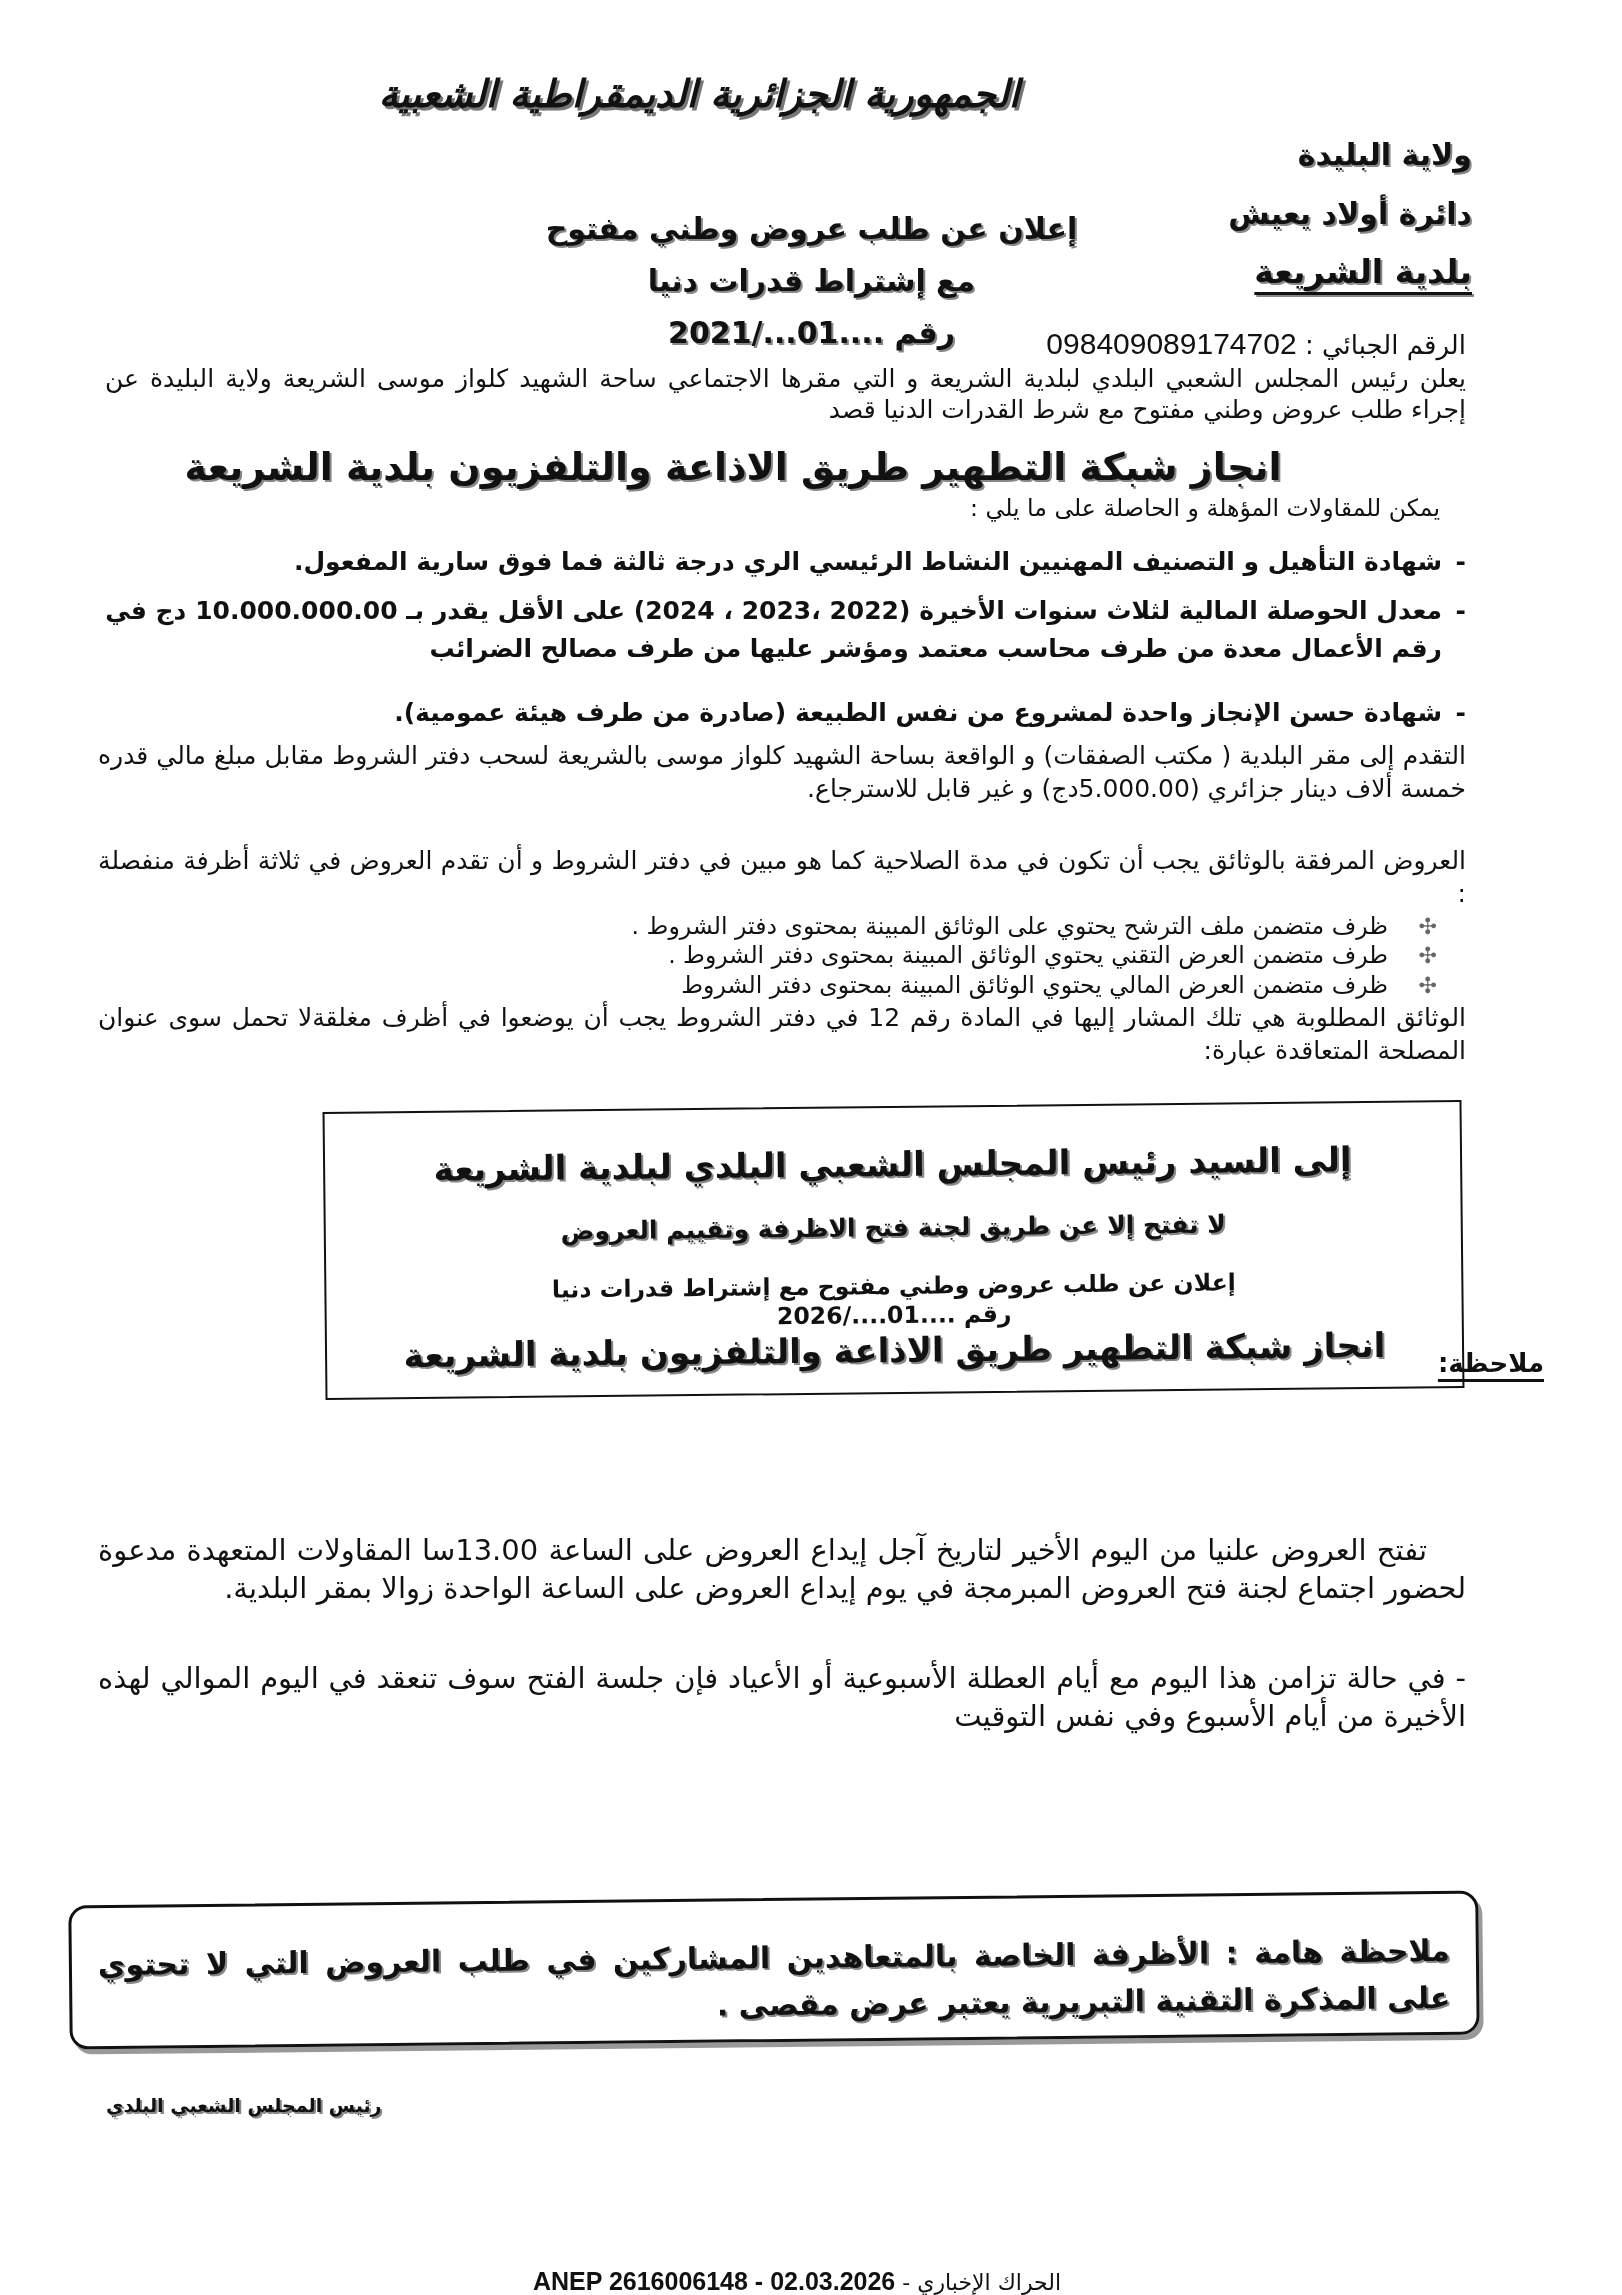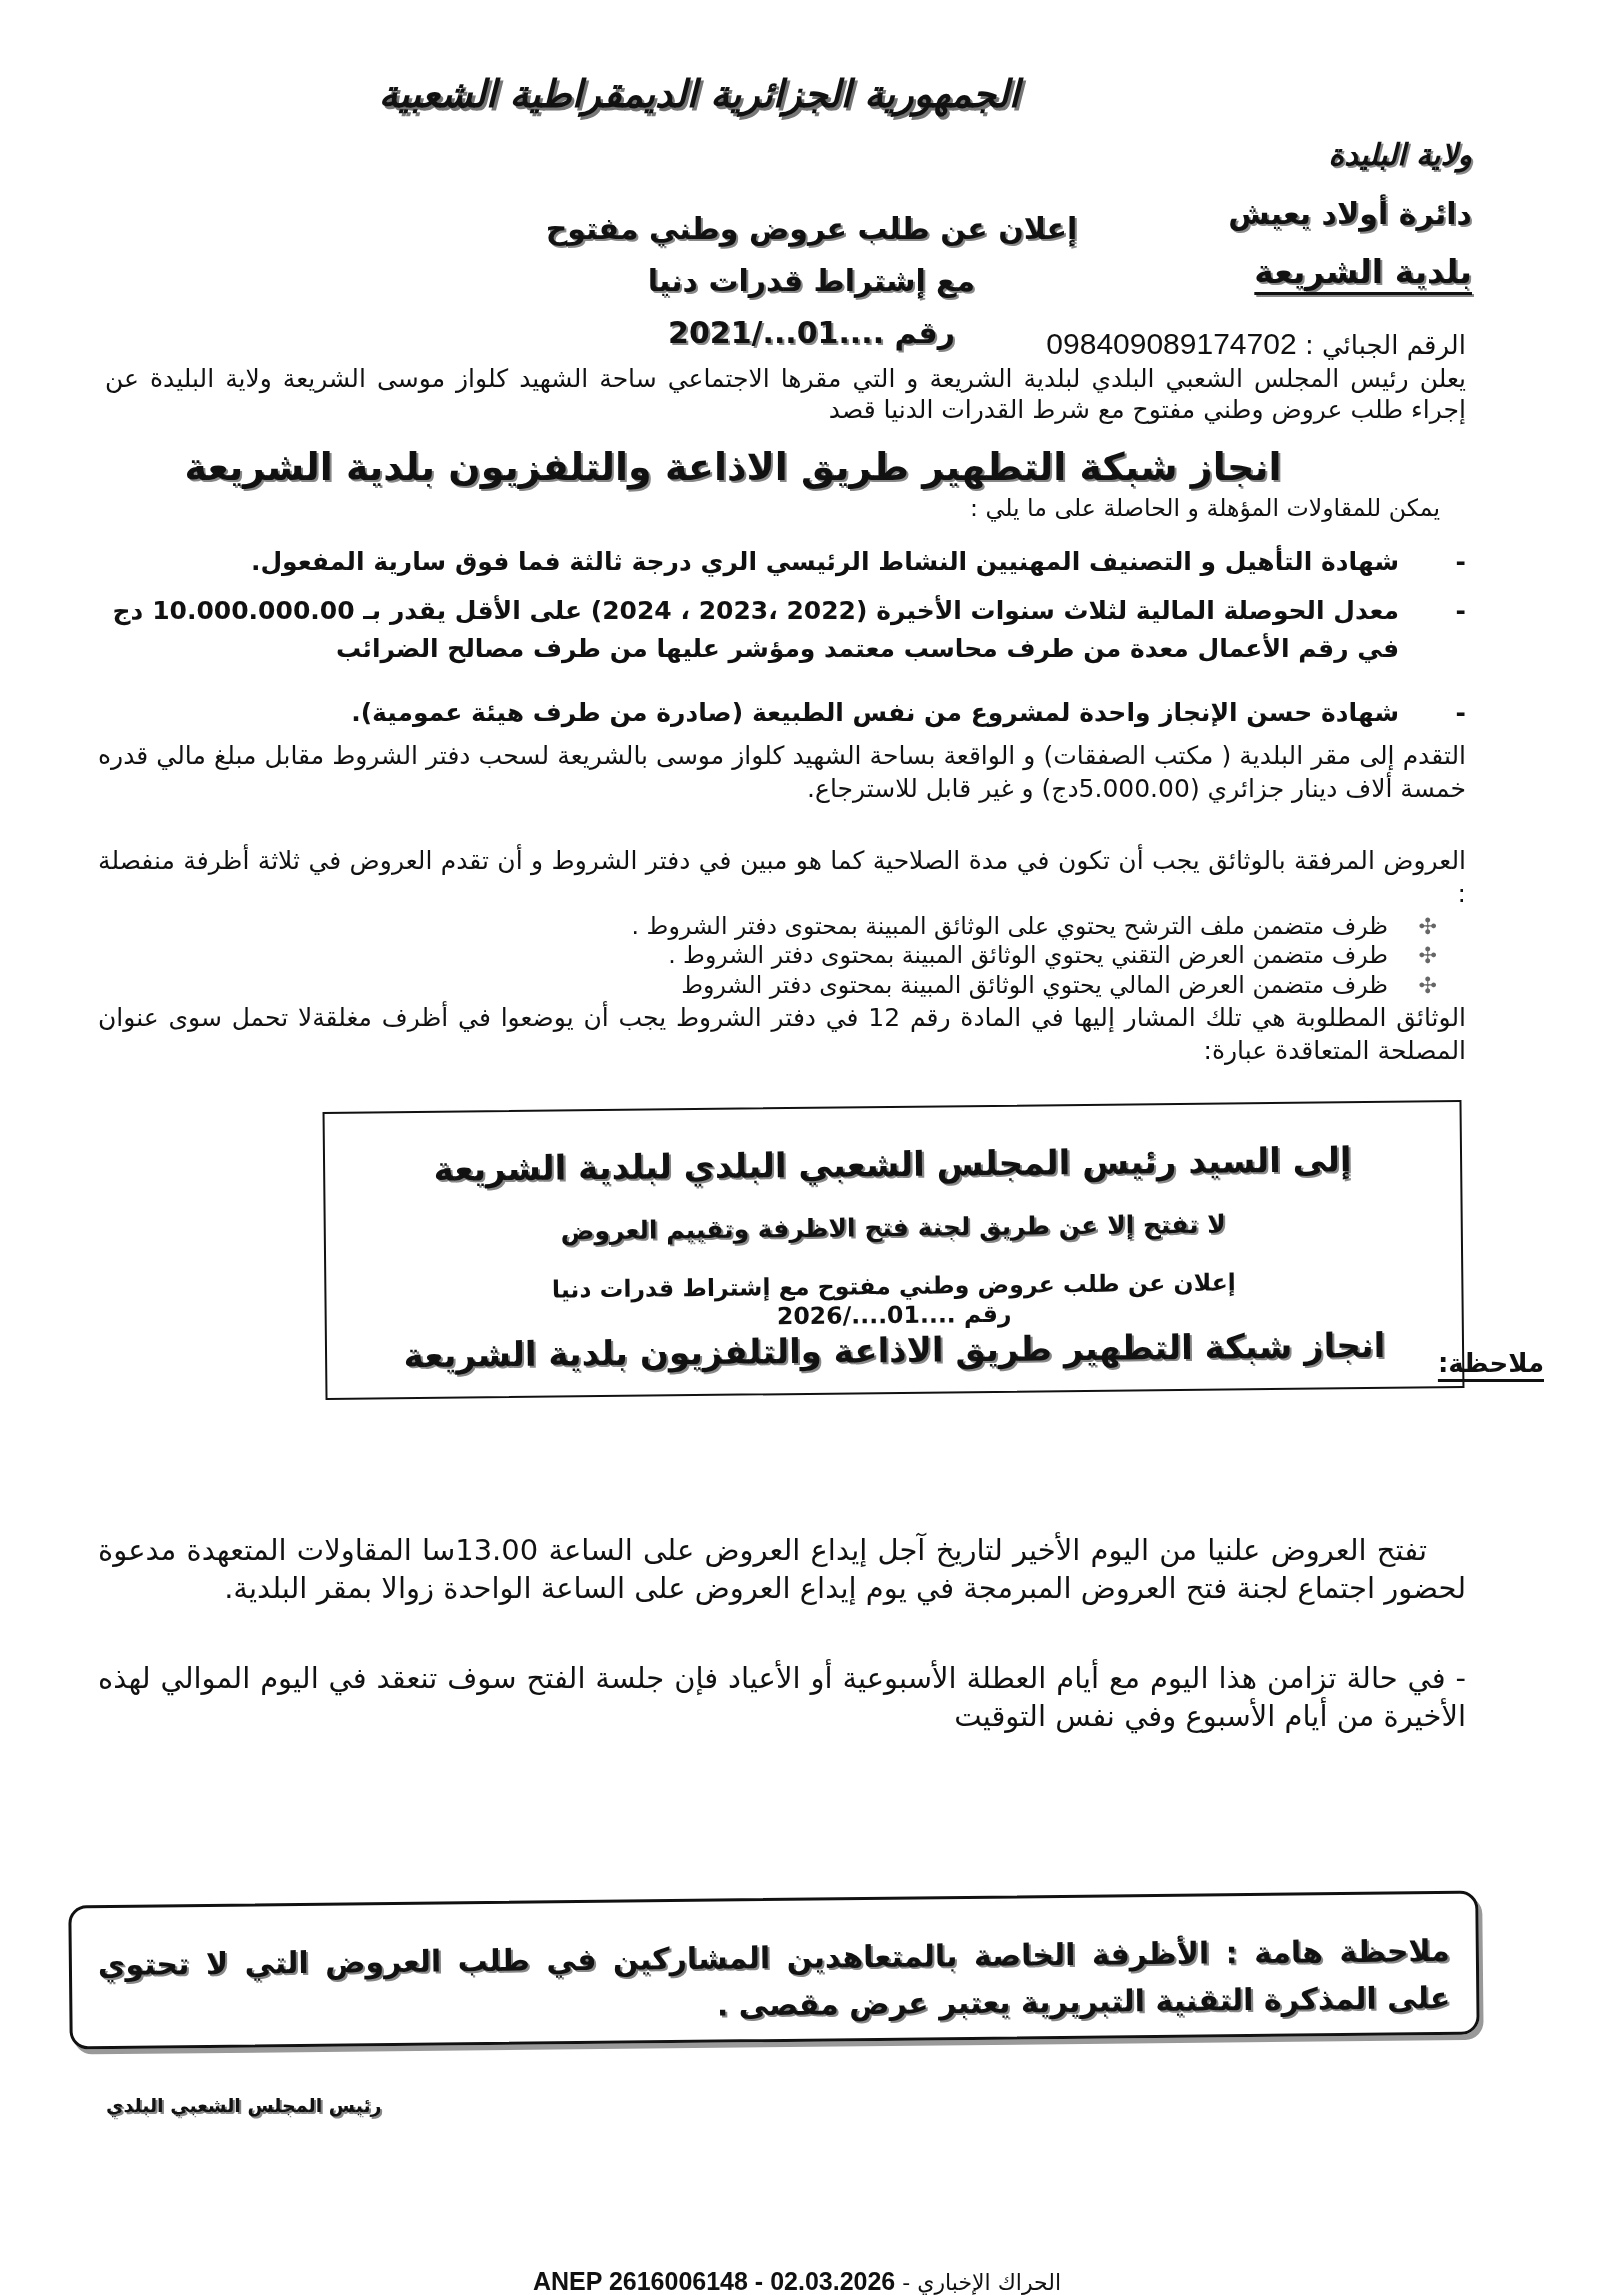--- a/index.html
+++ b/index.html
@@ -4,34 +4,34 @@
 <style>
   html, body { margin: 0; padding: 0; background: #ffffff; }
   body { width: 1623px; height: 2295px; position: relative; overflow: hidden; color: #111; }
   .page { position: absolute; inset: 0; font-family: "DejaVu Sans", sans-serif; direction: rtl; }
   .abs { position: absolute; }
   .bold { font-weight: bold; }
   .shadow { text-shadow: 2.6px 2.6px 0 #777; }
   .shadow-sm { text-shadow: 2px 2px 0 #888; }
 
   .republic { top: 72px; left: 0; width: 1398px; text-align: center; font-size: 38px; font-style: italic; }
-  .wilaya { top: 137px; right: 151px; font-size: 30px; font-style: italic; }
+  .wilaya { top: 137px; right: 151px; font-size: 30px; }
   .daira { top: 196px; right: 151px; font-size: 30px; }
   .baladia { top: 252px; right: 151px; font-size: 33px; text-decoration: underline; text-underline-offset: 9.2px; }
   .announce-title { top: 203px; left: 543px; width: 537px; text-align: center; font-size: 30px; line-height: 52px; }
 
   .tax { top: 327px; right: 157px; font-size: 26px; }
   .tax .num { direction: ltr; unicode-bidi: embed; font-family: "Liberation Sans", sans-serif; font-size: 30px; }
   .intro { top: 363px; left: 105px; right: 157px; font-size: 25px; line-height: 31px; text-align: justify; text-align-last: right; }
   .project { top: 445px; left: 0; width: 1623px; text-align: center; font-size: 38px; padding-right: 157px; box-sizing: border-box; }
   .may { top: 494px; right: 183px; font-size: 23.6px; }
 
   .req { right: 157px; left: 98px; font-size: 25px; line-height: 38px; }
   .req .dash { position: absolute; right: 0; top: 0; }
-  .req .txt { margin-right: 67px; display: block; }
+  .req .txt { margin-right: 24px; display: block; }
   .r1 { top: 543px; }
   .r2 { top: 592px; }
   .r3 { top: 694px; }
 
   .para { right: 157px; left: 98px; font-size: 25px; line-height: 33px; text-align: justify; text-align-last: right; }
   .p1 { top: 739px; }
   .p2 { top: 844px; }
 
   .env { right: 186px; font-size: 23.6px; line-height: 27.5px; }
   .env .star { position: absolute; right: 0; top: 0; color: #666; font-size: 22px; }

